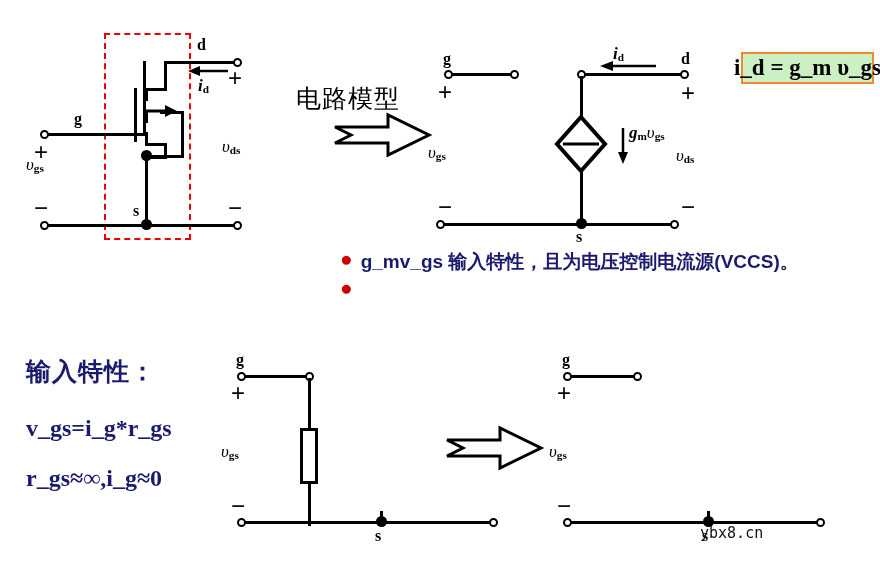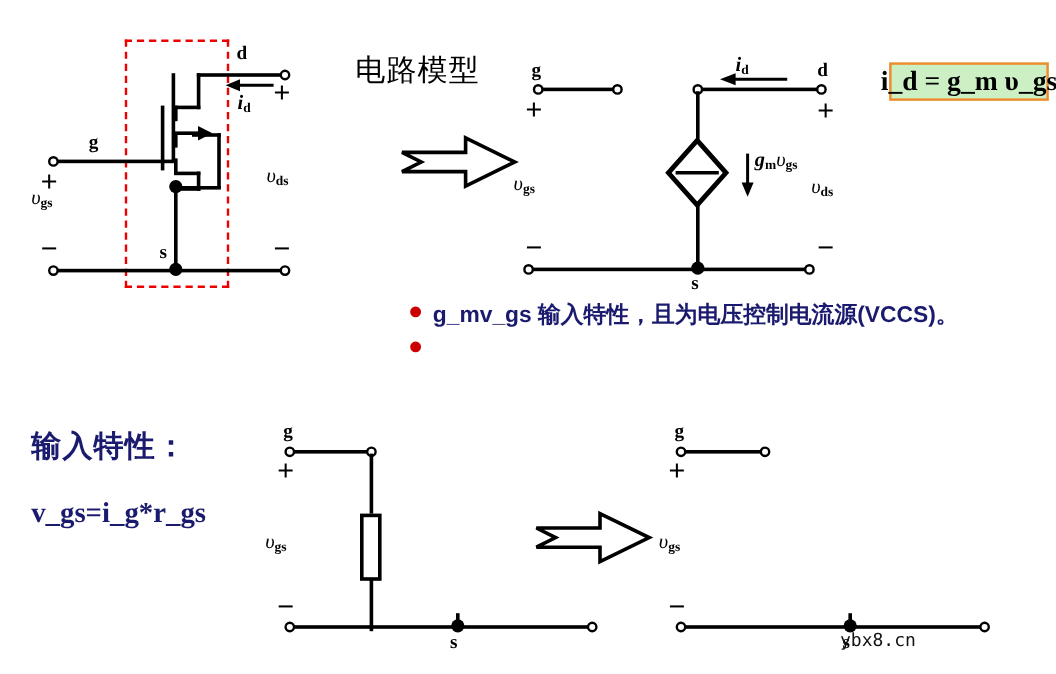--- a/index.html
+++ b/index.html
@@ -17,20 +17,21 @@
   }
   .abs { position: absolute; }
 
   
   .cn-title {
     font-family: "Liberation Sans", sans-serif;
     font-size: 25px;
     color: #000000;
     white-space: nowrap;
     letter-spacing: 1px;
+    margin-top: 40px;
   }
   .blue-head {
     font-family: "Liberation Sans", sans-serif;
     font-weight: bold;
     font-size: 25px;
     color: #1a1a6e;
     white-space: nowrap;
     letter-spacing: 1px;
   }
   .blue-eq {
@@ -251,20 +252,21 @@
       <span class="bullet-dot">●</span>
       <span class="bullet-line">g_mv_gs 输入特性，且为电压控制电流源(VCCS)。</span>
     </div>
     <div style="display:flex; align-items:flex-start; gap:8px;">
       <span class="bullet-dot">●</span>
     </div>
   </div>
 
   <div class="abs blue-head" style="left:26px; top:355px;">输入特性：</div>
   <div class="abs blue-eq" style="left:26px; top:415px;">v_gs=i_g*r_gs</div>
+  <div class="abs blue-eq" style="left:26px; top:465px;">r_gs≈∞,i_g≈0</div>
 
   <div class="abs term" style="left:237px; top:372px;"></div>
   <div class="abs wire-h" style="left:245px; top:375px; width:66px;"></div>
   <div class="abs term" style="left:305px; top:372px;"></div>
   <div class="abs wire-v" style="left:308px; top:378px; height:52px;"></div>
   <div class="abs resistor" style="left:300px; top:428px;"></div>
   <div class="abs wire-v" style="left:308px; top:482px; height:44px;"></div>
   <div class="abs wire-h" style="left:245px; top:521px; width:248px;"></div>
   <div class="abs term" style="left:237px; top:518px;"></div>
   <div class="abs term" style="left:489px; top:518px;"></div>

